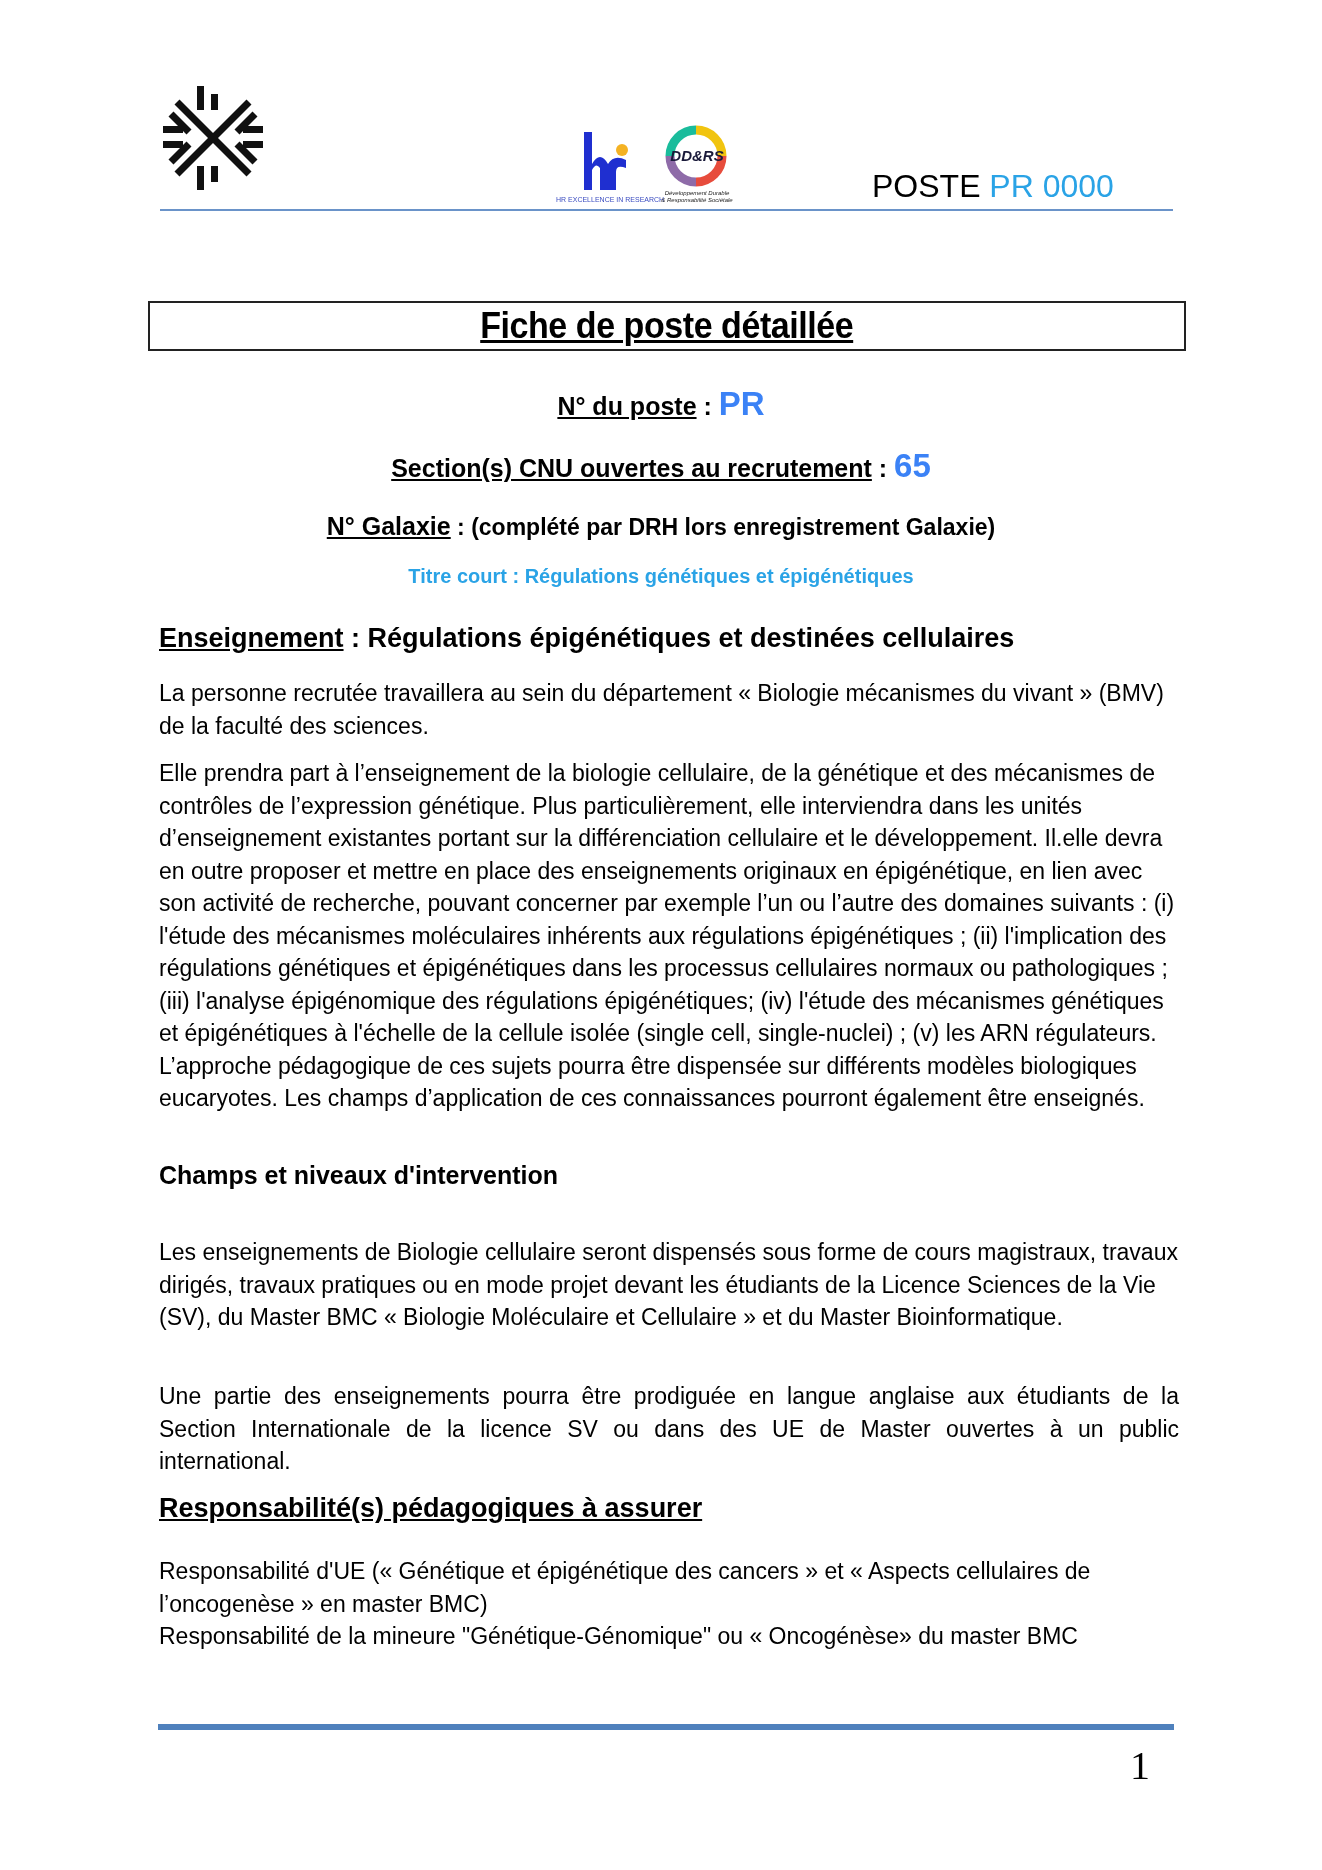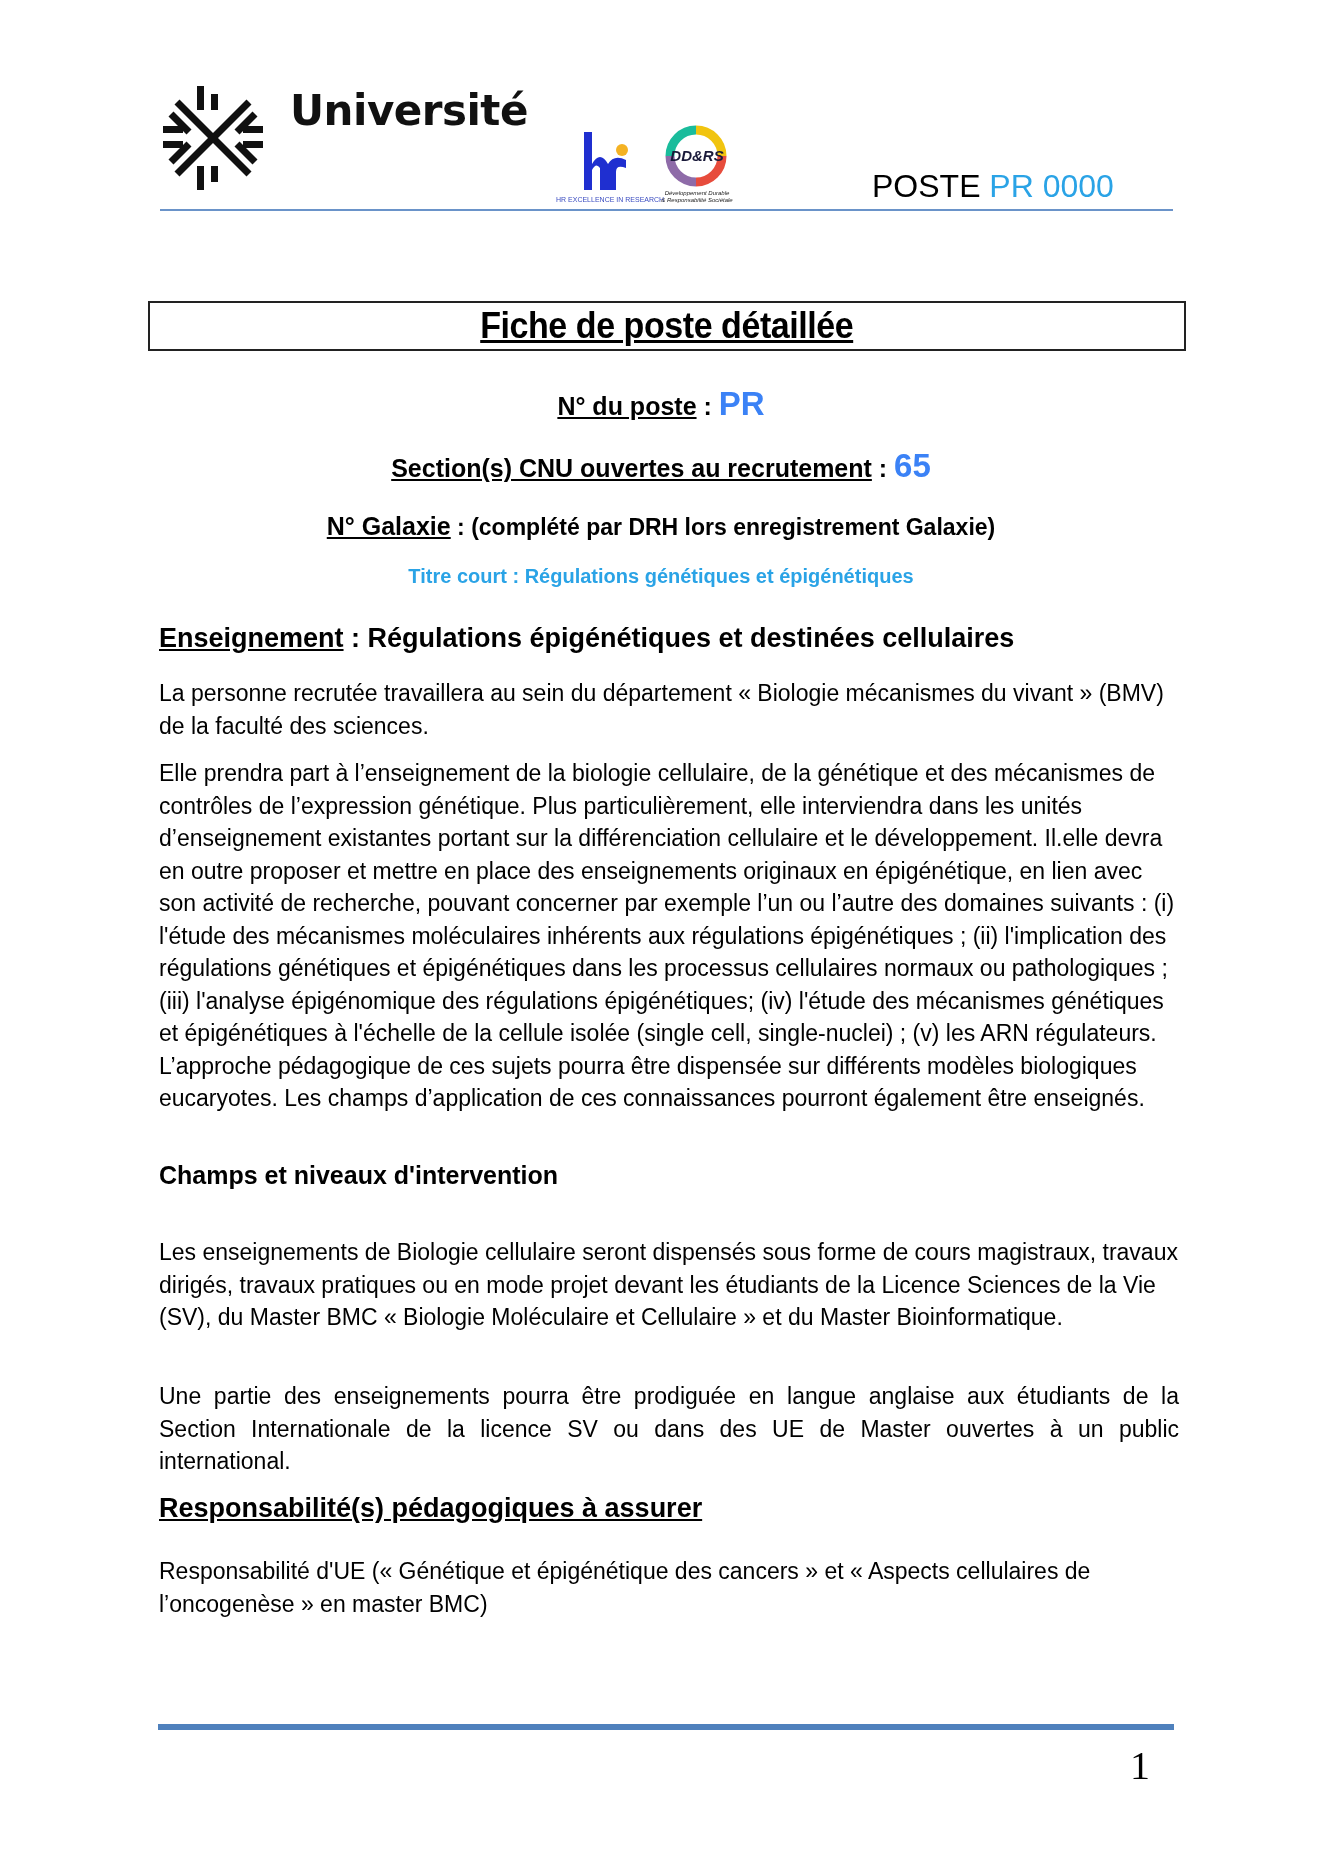--- a/index.html
+++ b/index.html
@@ -63,21 +63,20 @@
   <g stroke="#111" stroke-width="7" fill="none">
     <line x1="14" y1="16" x2="86" y2="88"></line>
     <line x1="86" y1="16" x2="14" y2="88"></line>
     <line x1="8" y1="28" x2="26" y2="46"></line>
     <line x1="92" y1="28" x2="74" y2="46"></line>
     <line x1="8" y1="76" x2="26" y2="58"></line>
     <line x1="92" y1="76" x2="74" y2="58"></line>
   </g>
 </svg>
 <div id="univ-name" class="abs">
-  <div>Université</div>
 </div>
 
 <div id="hr-logo" class="abs">
   <svg width="100" height="74" viewBox="0 0 100 74">
     <rect x="28" y="12" width="8" height="58" fill="#1f2fd0"></rect>
     <path d="M36 44 Q44 30 52 44 L52 70 L44 70 L44 48 Q40 42 36 50 Z" fill="#1f2fd0"></path>
     <path d="M52 44 Q58 34 70 40 L70 48 Q60 44 60 52 L60 70 L52 70 Z" fill="#1f2fd0"></path>
     <circle cx="66" cy="30" r="6" fill="#f4b223"></circle>
   </svg>
   <div id="hr-caption">HR EXCELLENCE IN RESEARCH</div>
@@ -129,16 +128,17 @@
 
 <div id="champs-heading" class="abs body-block h2">Champs et niveaux d'intervention</div>
 <p id="para3" class="abs body-block txt">Les enseignements de Biologie cellulaire seront dispensés sous forme de cours magistraux, travaux dirigés, travaux pratiques ou en mode projet devant les étudiants de la Licence Sciences de la Vie (SV), du Master BMC « Biologie Moléculaire et Cellulaire » et du Master Bioinformatique.</p>
 <p id="para4" class="abs body-block txt just">Une partie des enseignements pourra être prodiguée en langue anglaise aux étudiants de la Section Internationale de la licence SV ou dans des UE de Master ouvertes à un public international.</p>
 
 <div id="resp-heading" class="abs body-block h2">
   <span class="u">Responsabilité(s) pédagogiques à assurer</span>
 </div>
 <div id="para5" class="abs body-block">
   <p class="txt">Responsabilité d'UE (« Génétique et épigénétique des cancers » et « Aspects cellulaires de l’oncogenèse » en master BMC)</p>
+  <p class="txt">Responsabilité de la mineure "Génétique-Génomique" ou « Oncogénèse» du master BMC</p>
 </div>
 
 <div id="footer-rule" class="abs"></div>
 <div id="page-number" class="abs">1</div>
 
 </body></html>

